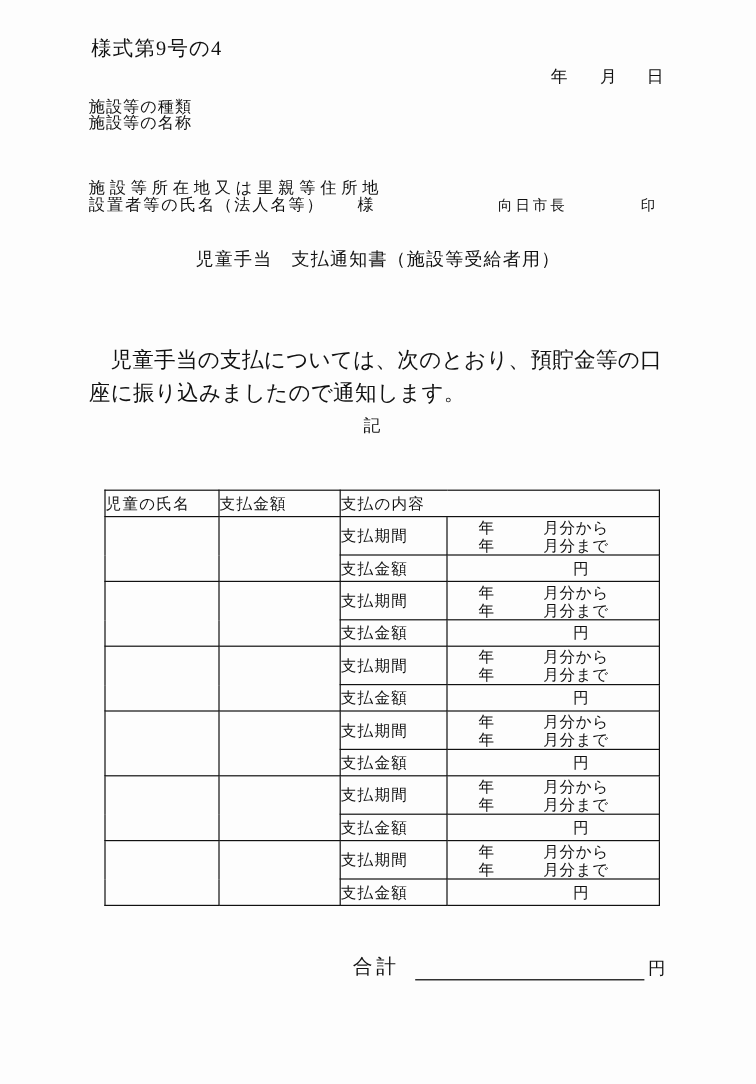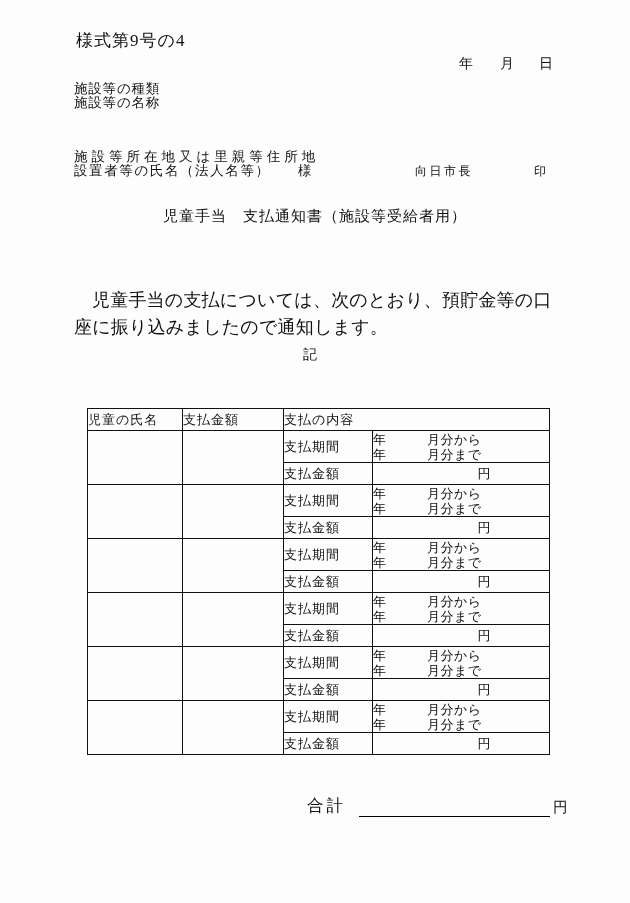--- a/index.html
+++ b/index.html
@@ -50,25 +50,25 @@
   table { border-collapse:collapse; table-layout:fixed; }
   td { border:1px solid #111; padding:0; font-size:13px; vertical-align:middle; }
   col.c1 { width:95px; }
   col.c2 { width:101px; }
   col.c3 { width:89px; }
   col.c4 { width:177px; }
   tr.head-row td { height:21px; letter-spacing:1px; }
   td.lbl { text-align:left; letter-spacing:1px; }
   tr.period-row td { height:31px; }
   tr.amount-row td { height:21px; }
-  td.period-val { text-align:left; padding-right:16px; line-height:15px; letter-spacing:0.5px; }
+  td.period-val { text-align:center; padding-right:16px; line-height:15px; letter-spacing:0.5px; }
   td.amount-val { text-align:center; padding-left:46px; }
 
   
-  .total-line { left:307px; top:795px; display:flex; align-items:flex-end; }
+  .total-line { left:294px; top:795px; display:flex; align-items:flex-end; }
   .total-label { font-size:16.5px; letter-spacing:3px; }
   .total-fill { display:inline-block; width:191px; margin-left:13px; border-bottom:1.5px solid #000; height:18px; }
   .total-unit { font-size:14.5px; margin-left:3px; }
 </style>
 </head>
 <body>
 
 <div class="abs form-number">様式第9号の4</div>
 
 <div class="abs date-line">

